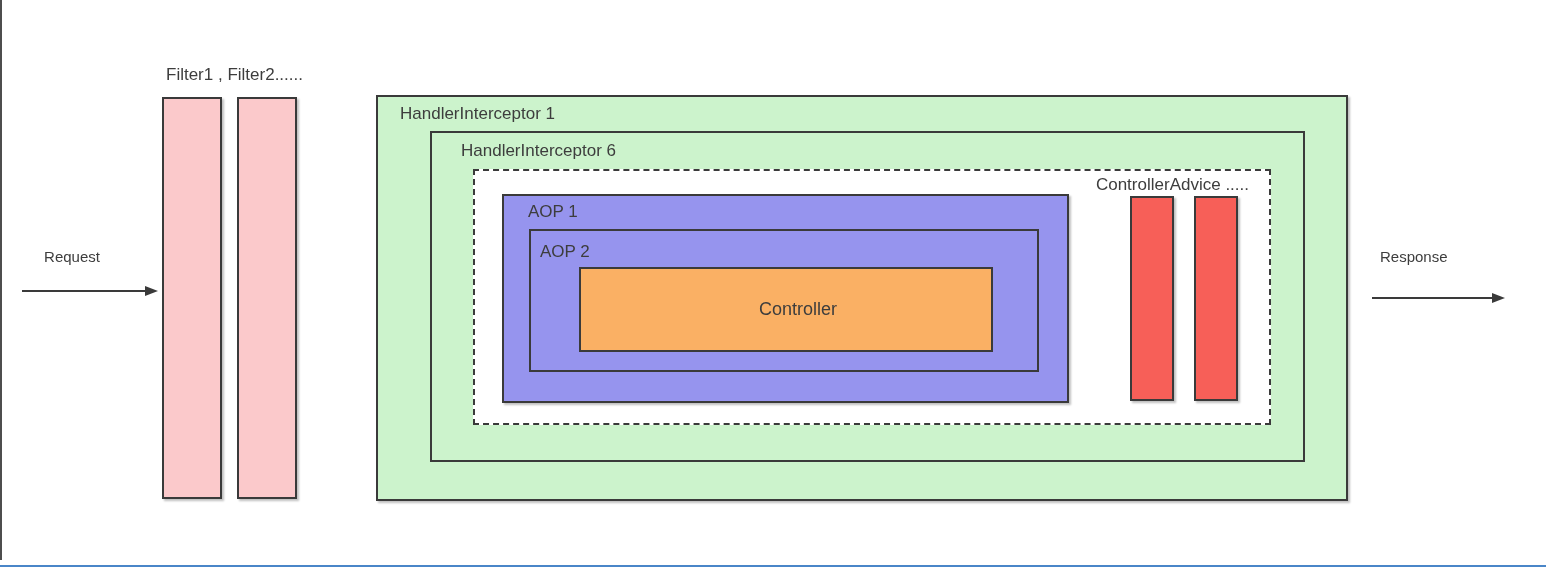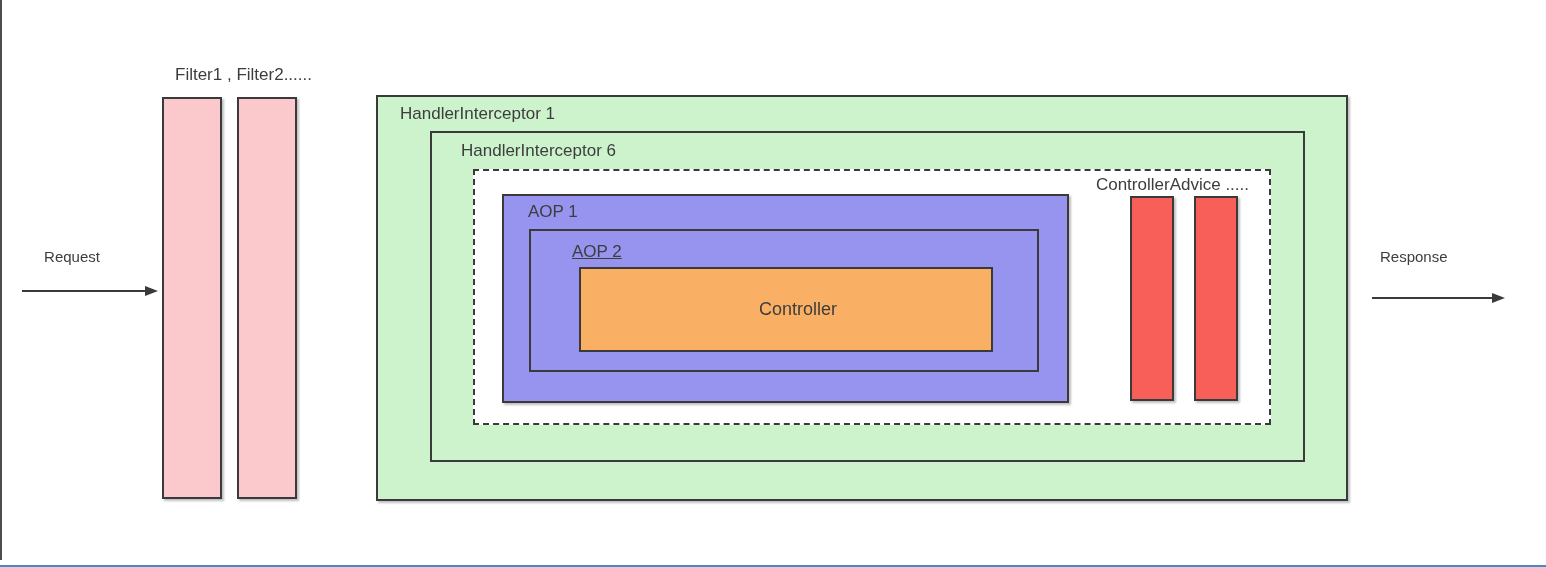--- a/index.html
+++ b/index.html
@@ -48,39 +48,39 @@
 <body>
 
 <div class="canvas">
 
   <div class="abs window-edge" style="left:0;top:0;height:560px;"></div>
 
   <div class="abs big-label" style="left:22px;top:248px;width:100px;text-align:center;">Request</div>
   <div class="abs arrow-line" style="left:22px;top:290px;width:126px;"></div>
   <div class="abs arrow-head" style="left:145px;top:286px;"></div>
 
-  <div class="abs label" style="left:175px;top:65px;">Filter1 , Filter2......</div>
+  <div class="abs label" style="left:166px;top:65px;">Filter1 , Filter2......</div>
   <div class="abs bar filter-bar" style="left:162px;top:97px;width:60px;height:402px;"></div>
   <div class="abs bar filter-bar" style="left:237px;top:97px;width:60px;height:402px;"></div>
 
   <div class="abs box green-box shadow" style="left:376px;top:95px;width:972px;height:406px;"></div>
   <div class="abs label" style="left:400px;top:104px;">HandlerInterceptor 1</div>
 
   <div class="abs box plain-box" style="left:430px;top:131px;width:875px;height:331px;"></div>
   <div class="abs label" style="left:461px;top:141px;">HandlerInterceptor 6</div>
 
   <div class="abs dashed-box" style="left:473px;top:169px;width:798px;height:256px;box-sizing:border-box;position:absolute;">
     <div class="label" style="position:absolute;right:20px;top:4px;">ControllerAdvice .....</div>
   </div>
 
   <div class="abs box purple-box shadow" style="left:502px;top:194px;width:567px;height:209px;"></div>
   <div class="abs label" style="left:528px;top:202px;text-align:right;">AOP 1</div>
 
   <div class="abs box purple-box" style="left:529px;top:229px;width:510px;height:143px;"></div>
-  <div class="abs label" style="left:572px;top:242px;text-decoration:underline;">AOP 2</div>
+  <div class="abs label" style="left:540px;top:242px;">AOP 2</div>
 
   <div class="abs box orange-box" style="left:579px;top:267px;width:414px;height:85px;">
     <span class="label" style="font-size:18px;">Controller</span>
   </div>
 
   <div class="abs bar advice-bar" style="left:1130px;top:196px;width:44px;height:205px;"></div>
   <div class="abs bar advice-bar" style="left:1194px;top:196px;width:44px;height:205px;"></div>
 
   <div class="abs big-label" style="left:1380px;top:248px;width:118px;text-align:left;">Response</div>
   <div class="abs arrow-line" style="left:1372px;top:297px;width:122px;"></div>

